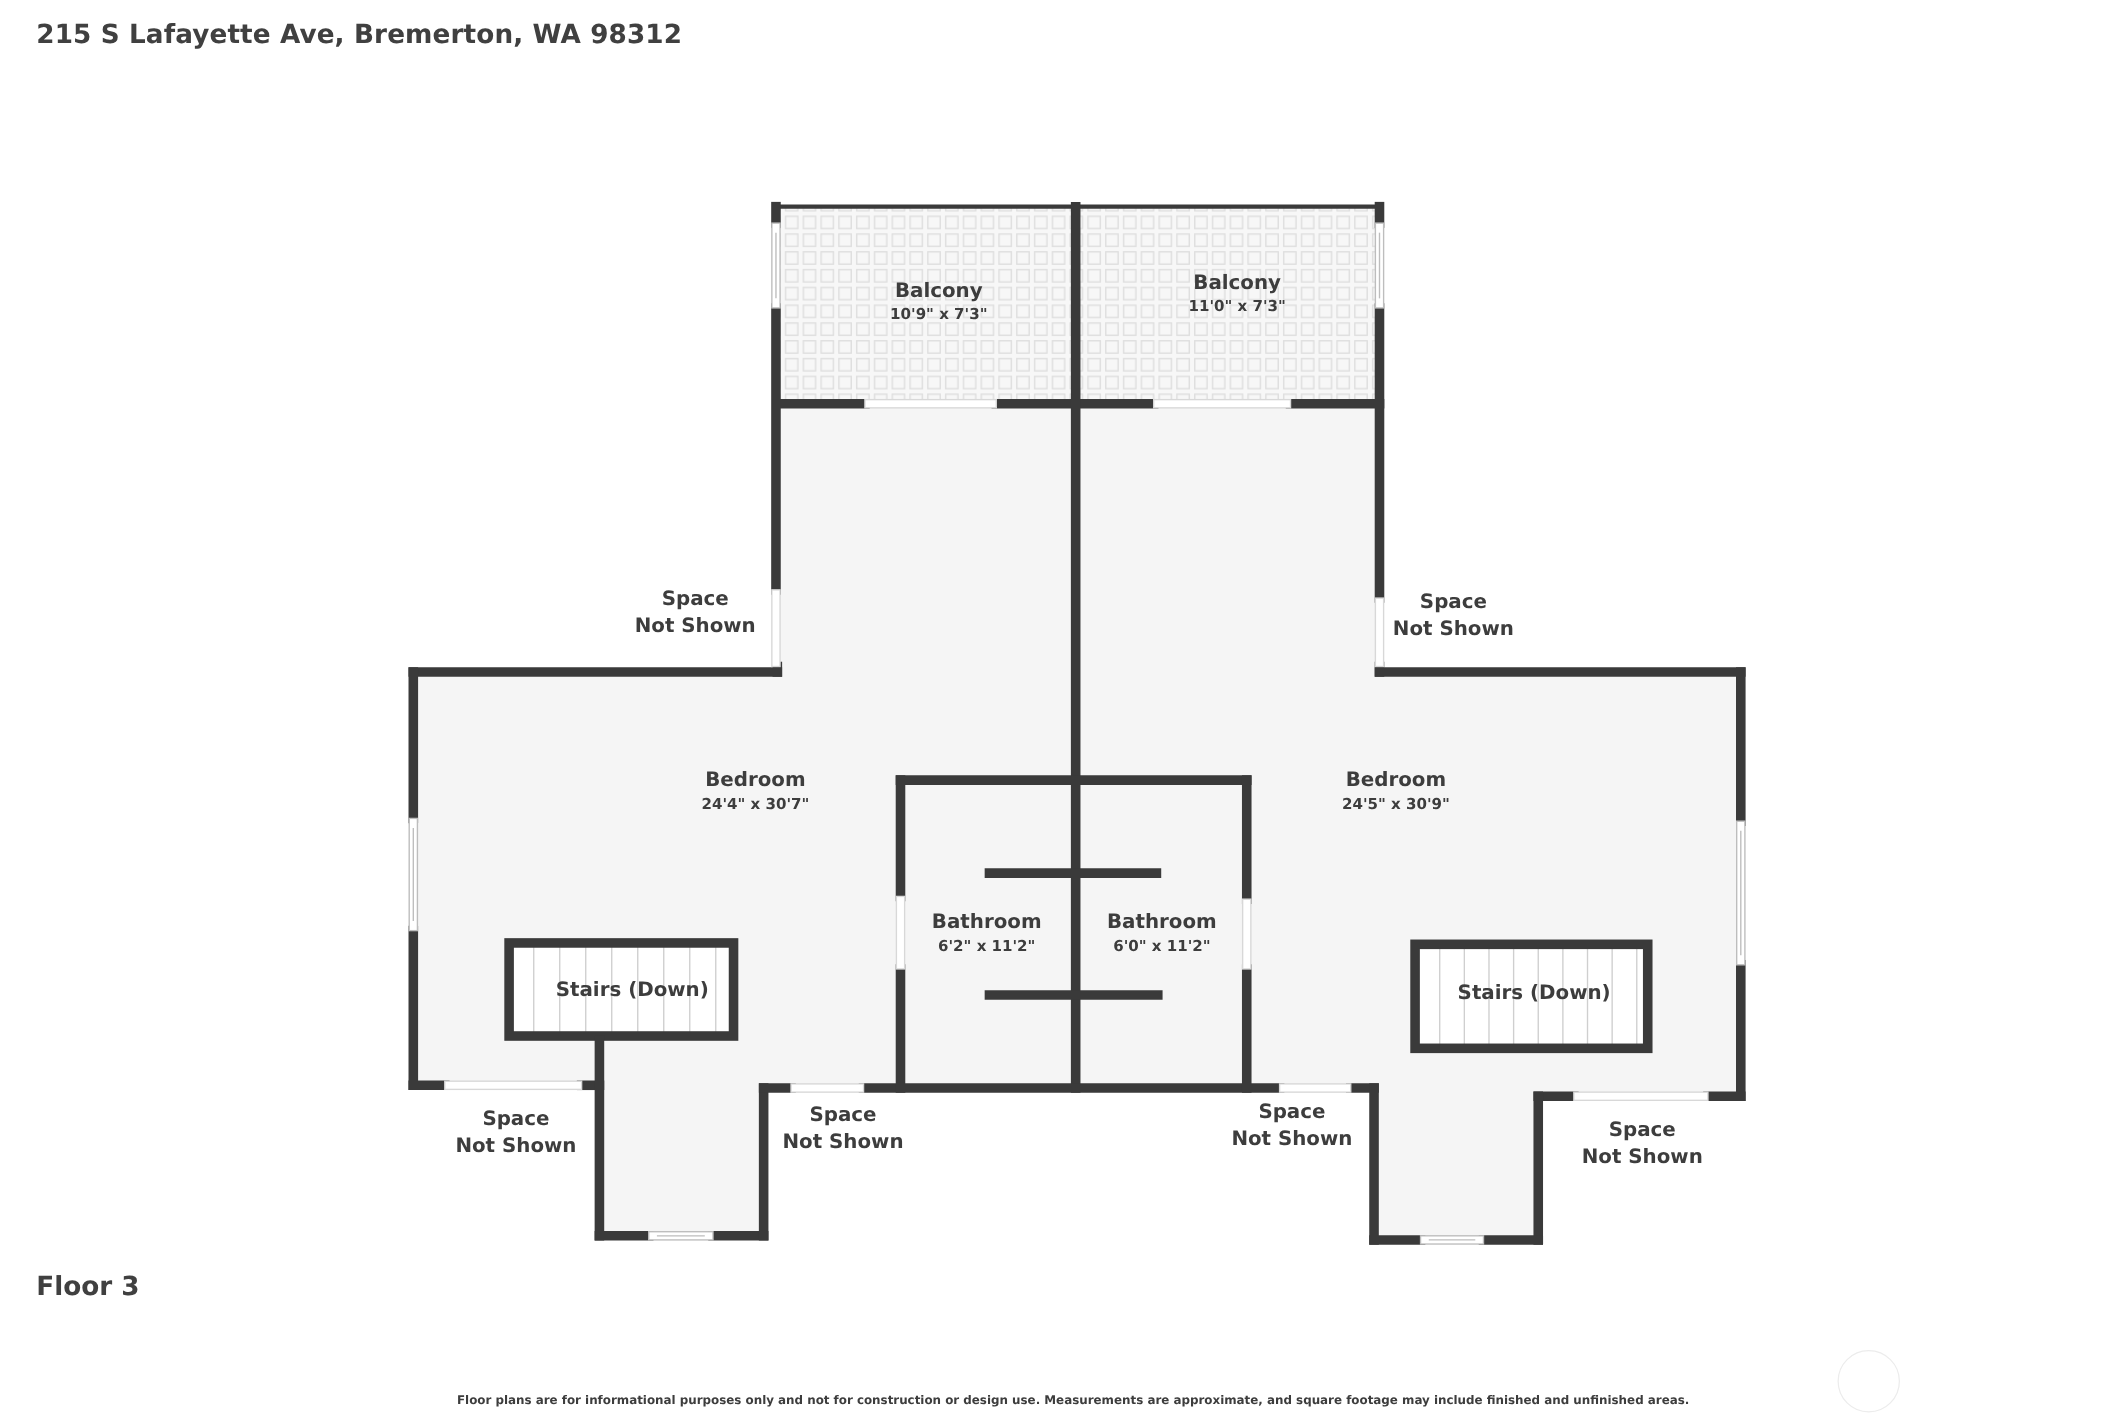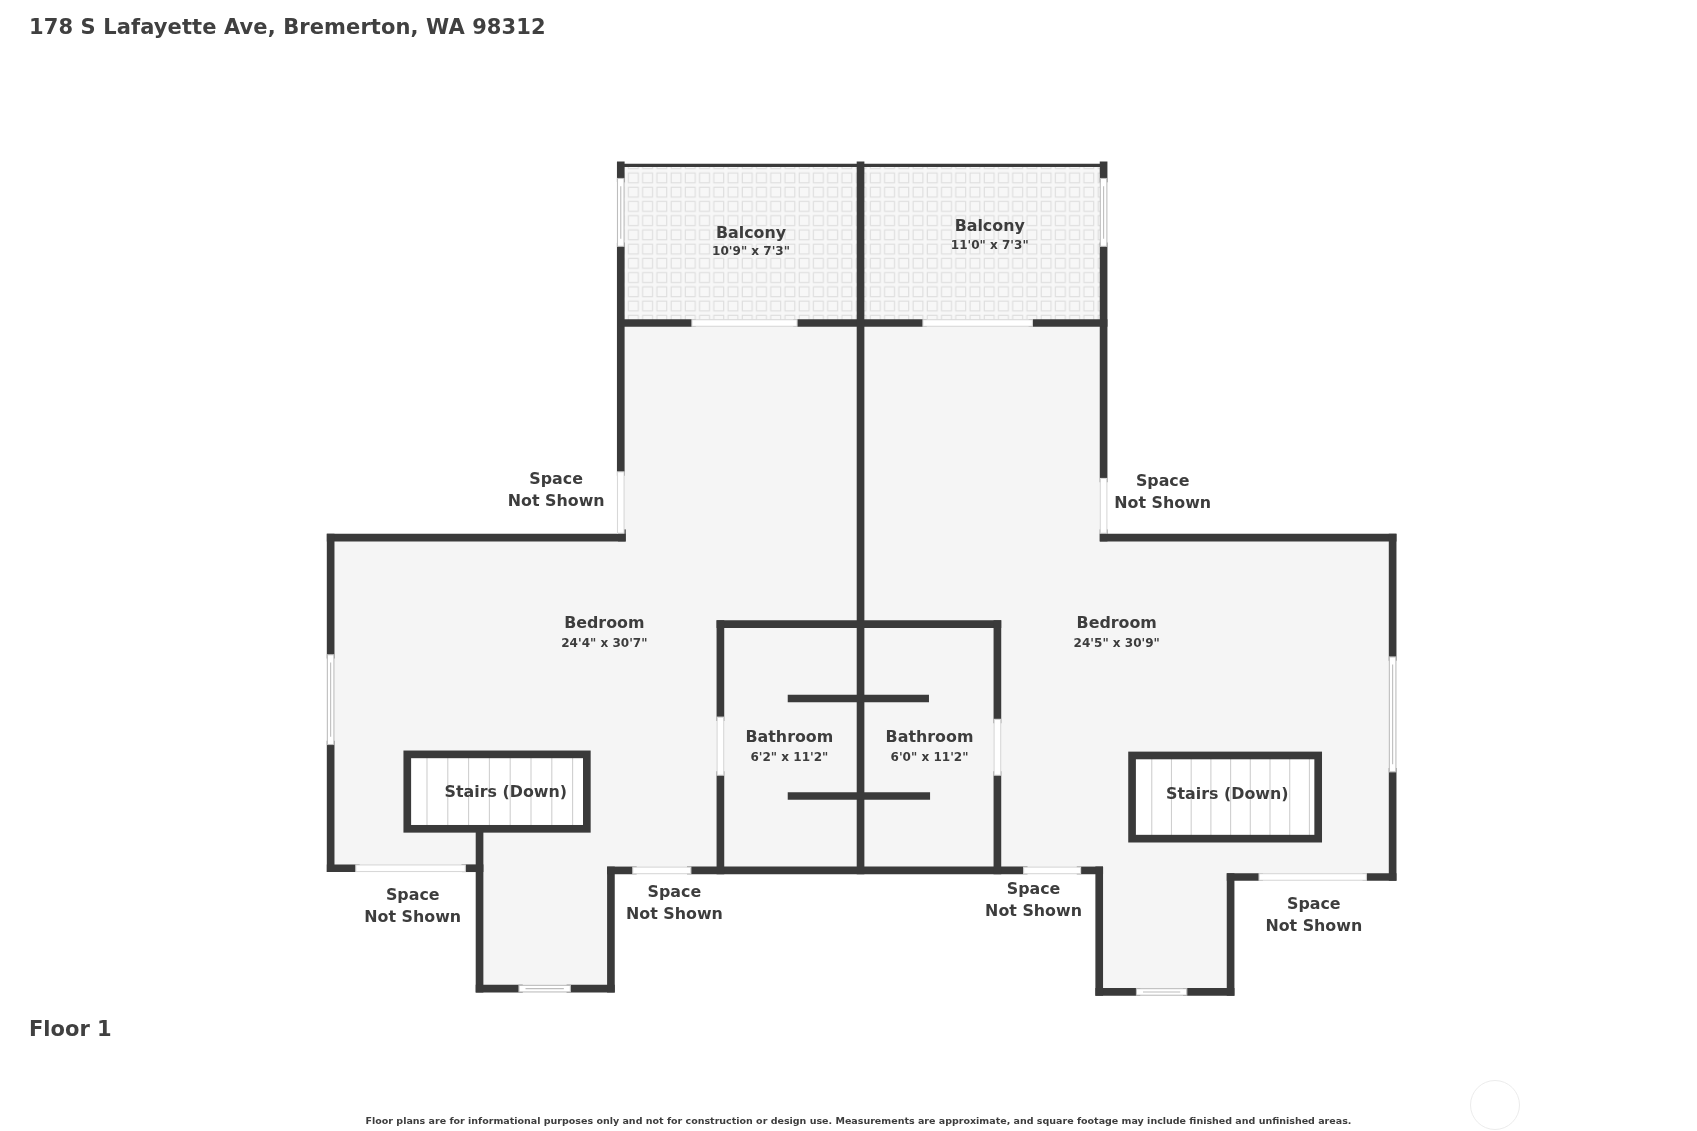--- a/index.html
+++ b/index.html
@@ -11,21 +11,21 @@
   .logo { position: absolute; left: 1470px; top: 1080px; width: 48px; height: 48px; border: 1.5px solid #ececec; border-radius: 50%; }
   svg.plan { position: absolute; left: 0; top: 0; }
   svg text { font-family: "DejaVu Sans", "Liberation Sans", sans-serif; fill: #3d3d3d; }
   .rn { font-size: 14.5px; font-weight: bold; }
   .rd { font-size: 11px; font-weight: bold; }
   .sn { font-size: 14.5px; font-weight: bold; }
 </style>
 </head>
 <body>
 
-<div class="title">178 S Lafayette Ave, Bremerton, WA 98312</div>
+<div class="title">215 S Lafayette Ave, Bremerton, WA 98312</div>
 
 <svg class="plan" width="1697" height="1131" viewBox="0 0 1550 1033" xmlns="http://www.w3.org/2000/svg">
   <defs>
     <pattern id="tile" width="13" height="13" patternUnits="userSpaceOnUse">
       <rect width="13" height="13" fill="#f7f7f7"></rect>
       <rect x="2" y="2" width="9" height="9" fill="none" stroke="#dedede" stroke-width="1"></rect>
     </pattern>
   </defs>
 
   <g>
@@ -169,15 +169,15 @@
     <text class="sn" x="377" y="842">Not Shown</text>
     <text class="sn" x="616" y="819">Space</text>
     <text class="sn" x="616" y="839">Not Shown</text>
     <text class="sn" x="944" y="817">Space</text>
     <text class="sn" x="944" y="837">Not Shown</text>
     <text class="sn" x="1200" y="830">Space</text>
     <text class="sn" x="1200" y="850">Not Shown</text>
   </g>
 </svg>
 
-<div class="floor-label">Floor 1</div>
+<div class="floor-label">Floor 3</div>
 <div class="disclaimer">Floor plans are for informational purposes only and not for construction or design use. Measurements are approximate, and square footage may include finished and unfinished areas.</div>
 <div class="logo"></div>
 
 </body></html>

